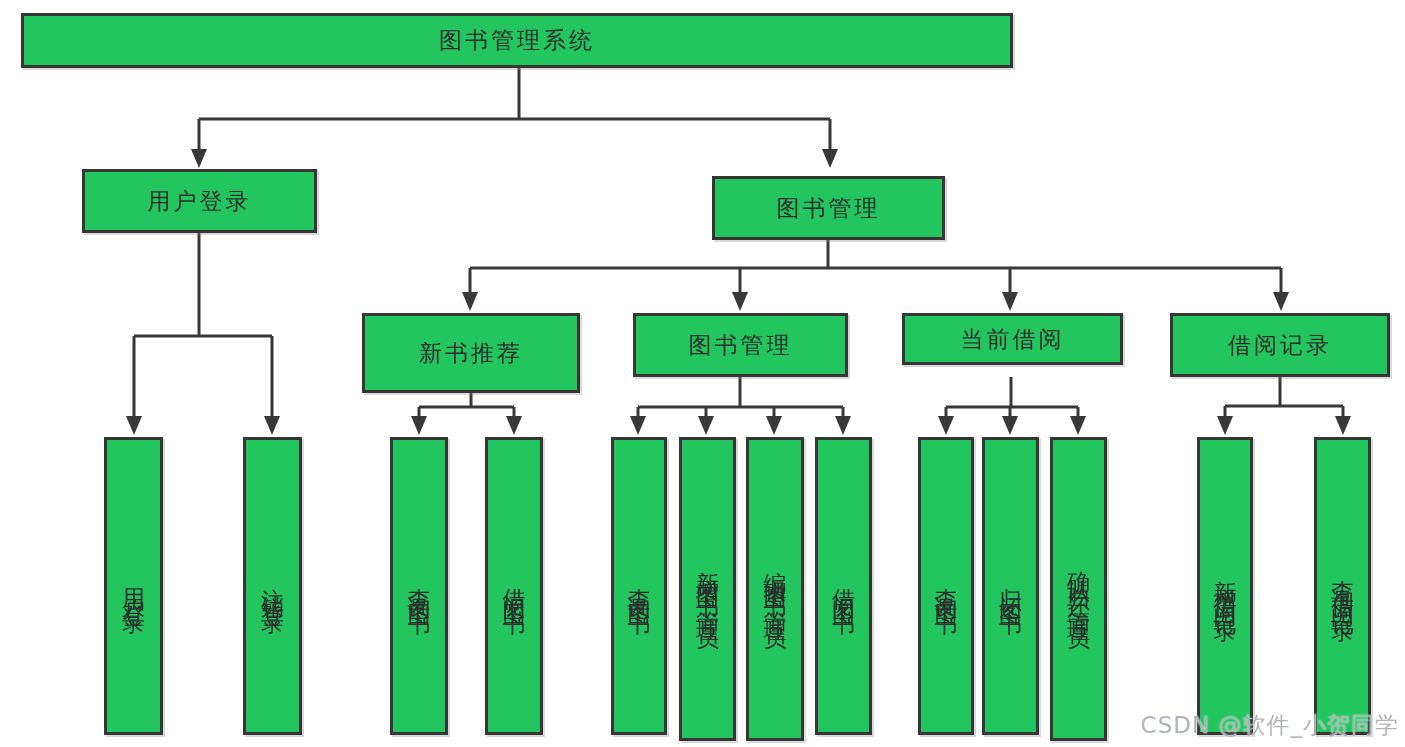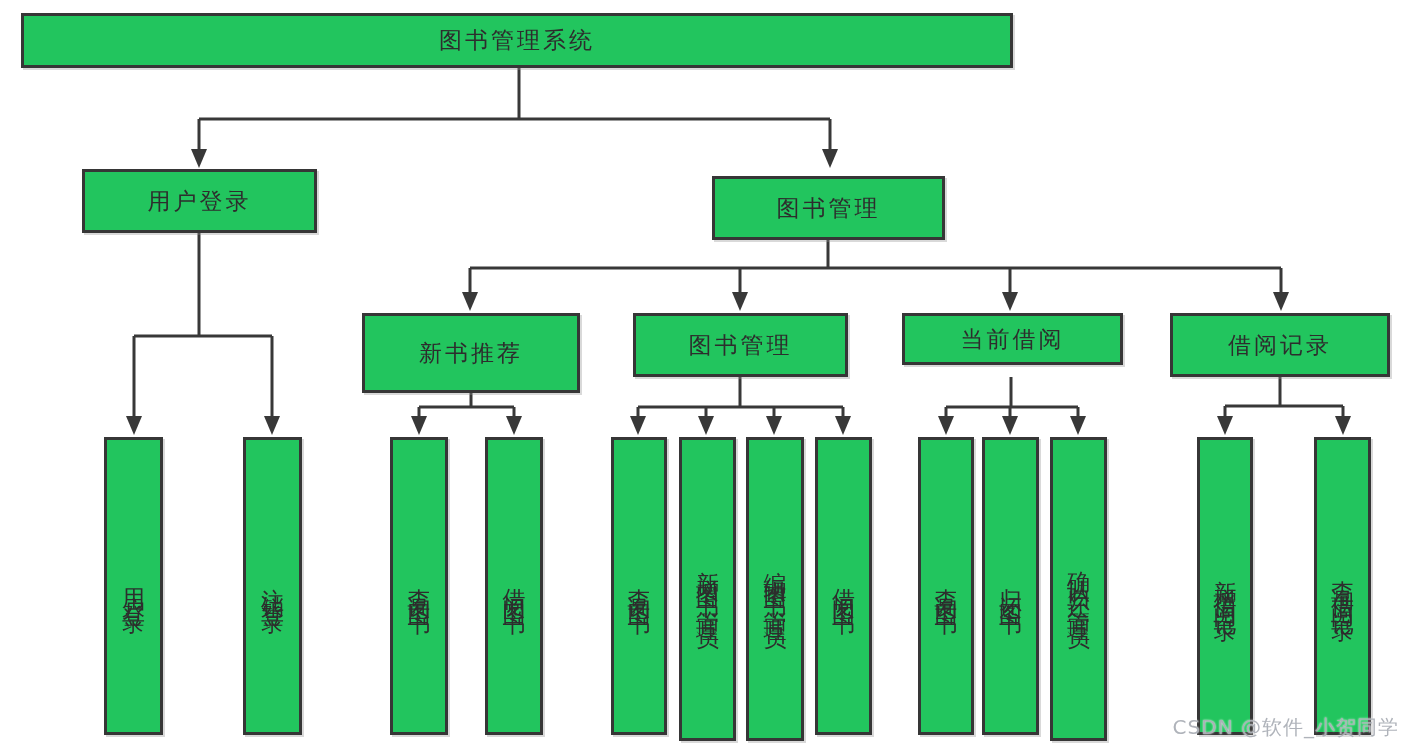--- a/index.html
+++ b/index.html
@@ -28,21 +28,21 @@
   }
   .node.v .lbl{
     writing-mode:vertical-rl;
     font-size:23px;
     letter-spacing:8px;
     line-height:1;
   }
   .watermark{
     position:absolute;
     right:6px;bottom:6px;
-    font-size:20px;
+    font-size:23px;
     letter-spacing:1px;
     color:rgba(168,173,180,0.92);
     text-shadow:0 0 2px #ffffff;
     white-space:nowrap;
     pointer-events:none;
   }
 </style>
 </head>
 <body>
 

